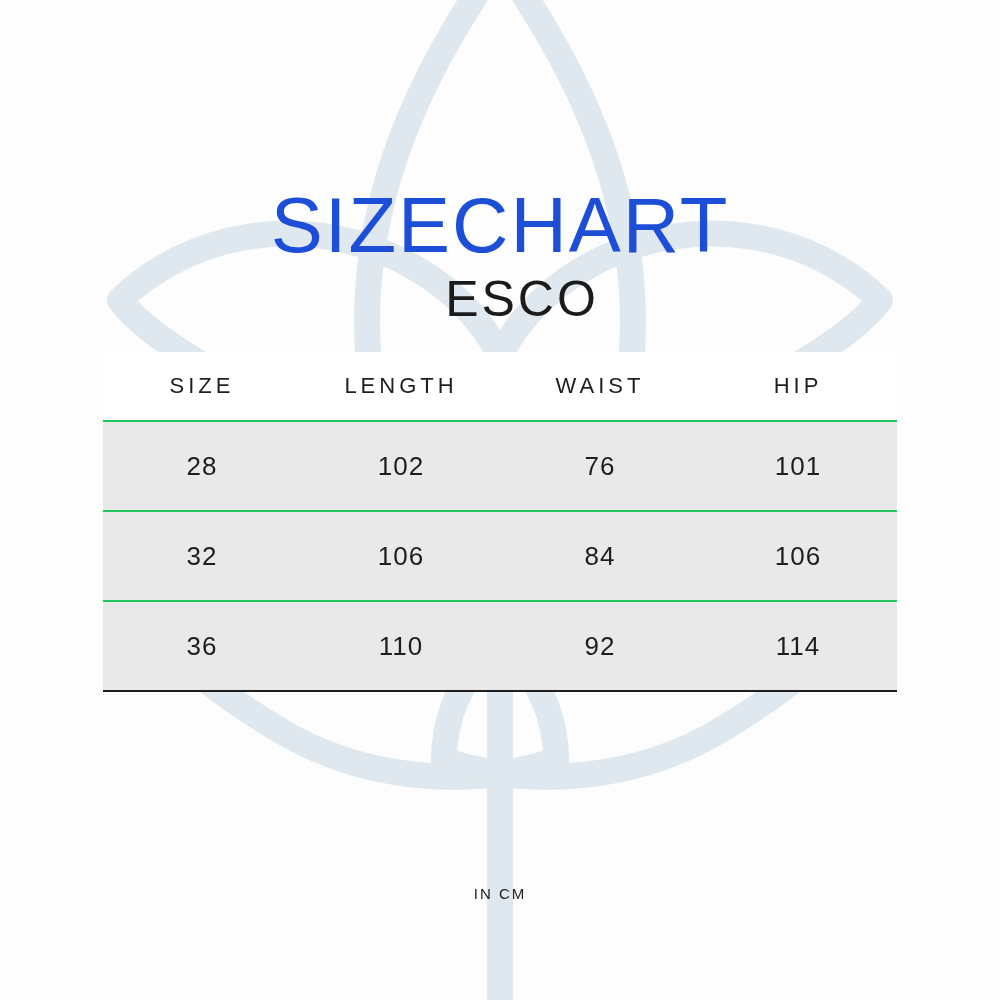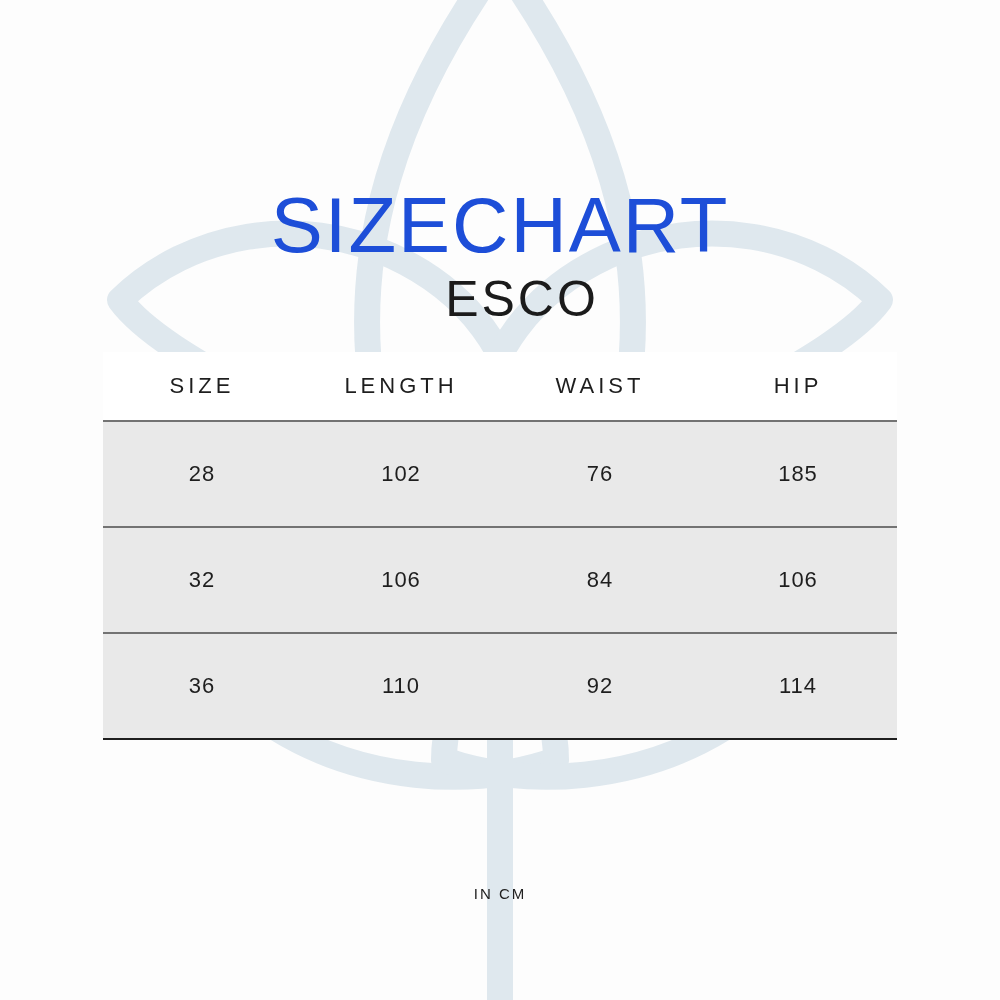--- a/index.html
+++ b/index.html
@@ -94,24 +94,24 @@
     padding: 0;
     font-weight: 400;
   }
 
   tbody tr {
     background: #e9e9e9;
   }
 
   tbody td {
     height: 88px;
-    font-size: 22px;
+    font-size: 26px;
     letter-spacing: 1px;
-    border-top: 2px solid #737373;
-    padding: 8px;
+    border-top: 2px solid #22c55e;
+    padding: 0;
   }
 
   tbody tr:last-child td {
     border-bottom: 2px solid #1e1e1e;
   }
 
   .col-size   { width: 198px; }
   .col-length { width: 200px; }
   .col-waist  { width: 198px; }
   .col-hip    { width: 198px; }
@@ -164,21 +164,21 @@
             <th>LENGTH</th>
             <th>WAIST</th>
             <th>HIP</th>
           </tr>
         </thead>
         <tbody>
           <tr>
             <td>28</td>
             <td>102</td>
             <td>76</td>
-            <td>185</td>
+            <td>101</td>
           </tr>
           <tr>
             <td>32</td>
             <td>106</td>
             <td>84</td>
             <td>106</td>
           </tr>
           <tr>
             <td>36</td>
             <td>110</td>

